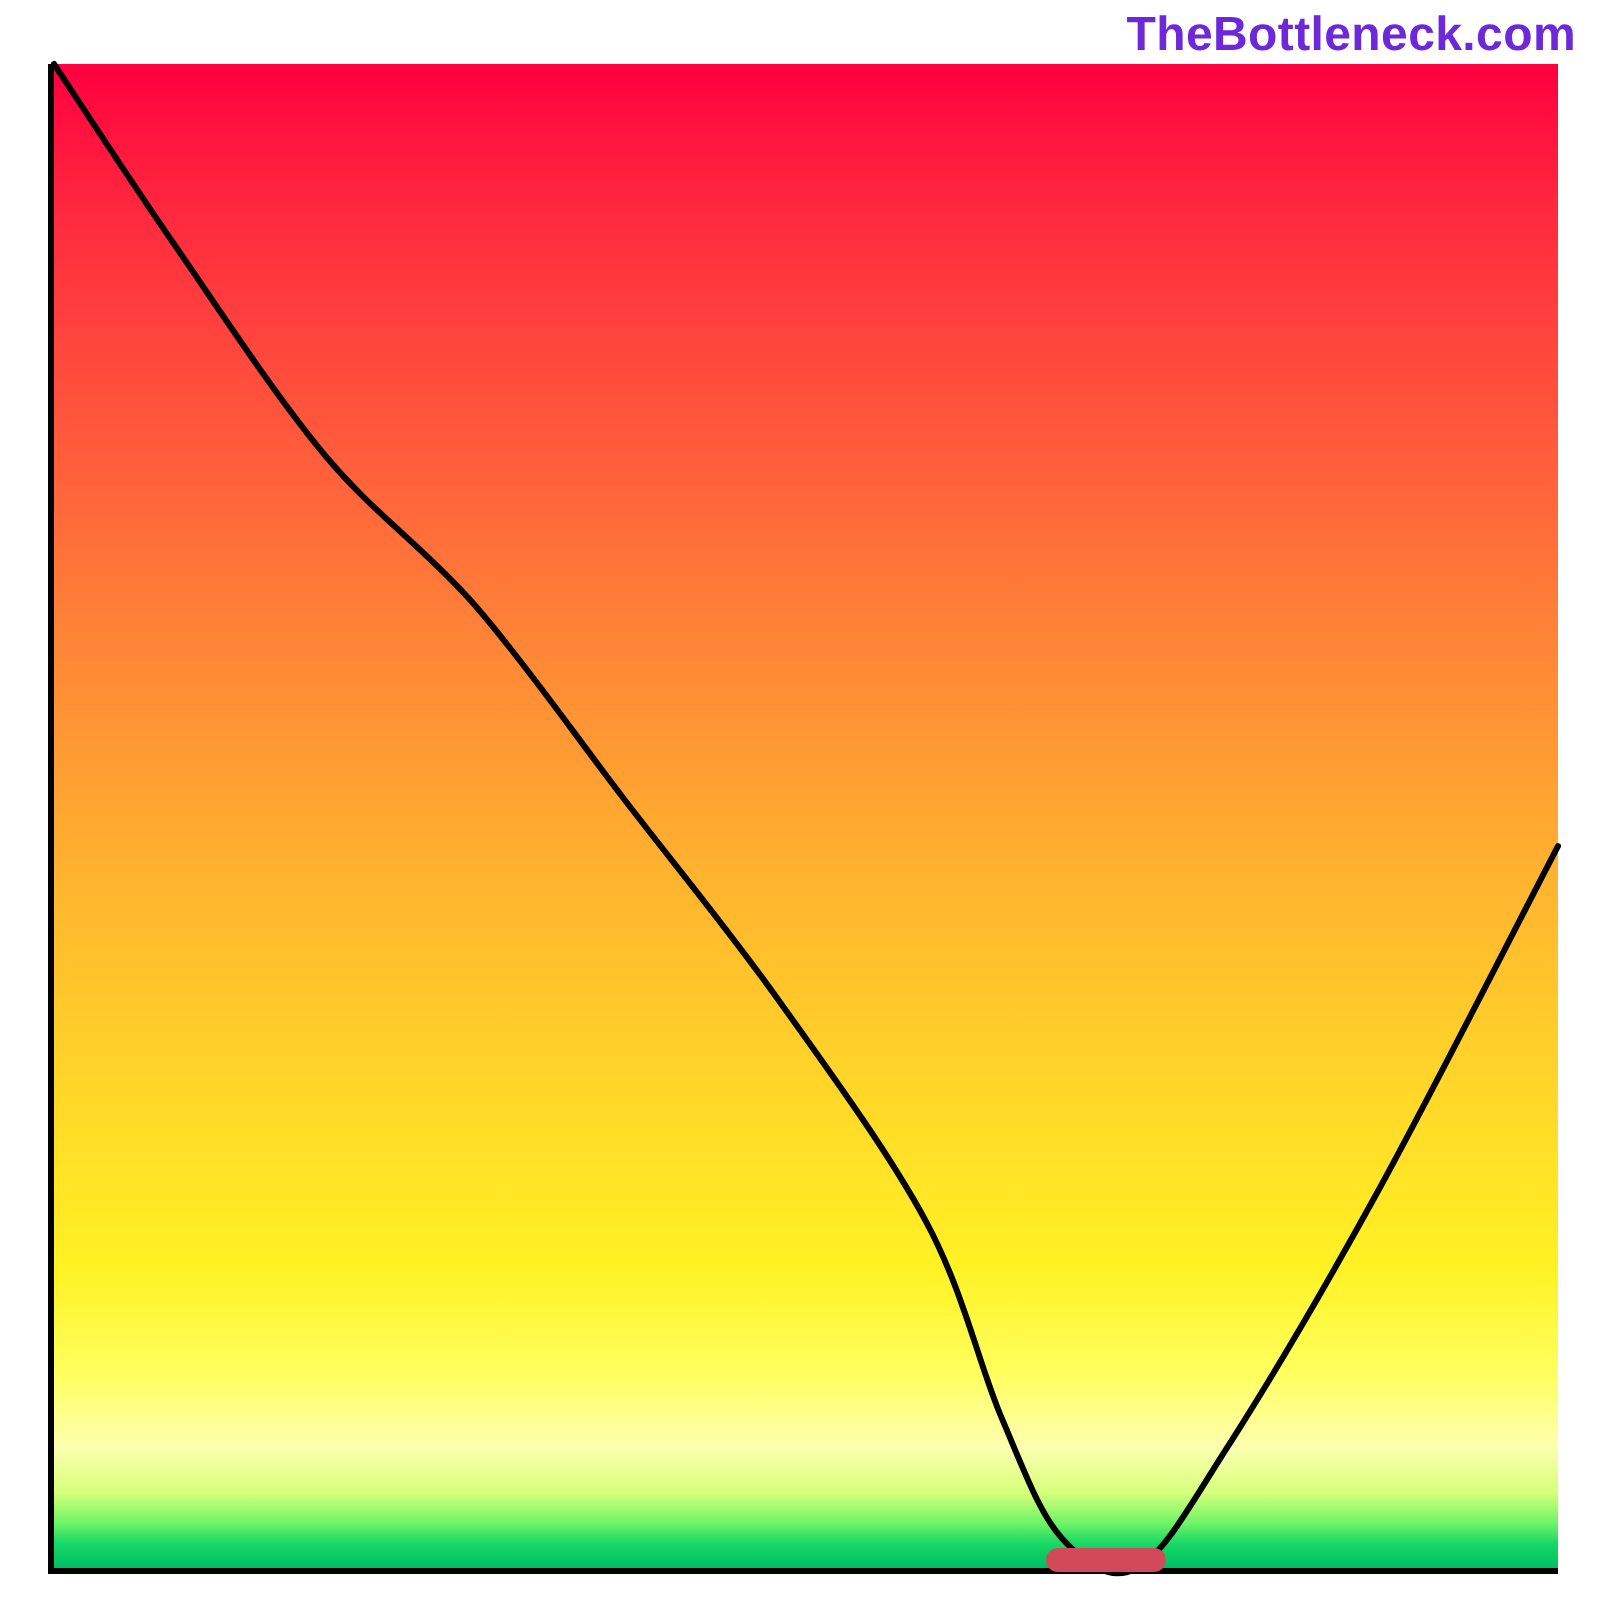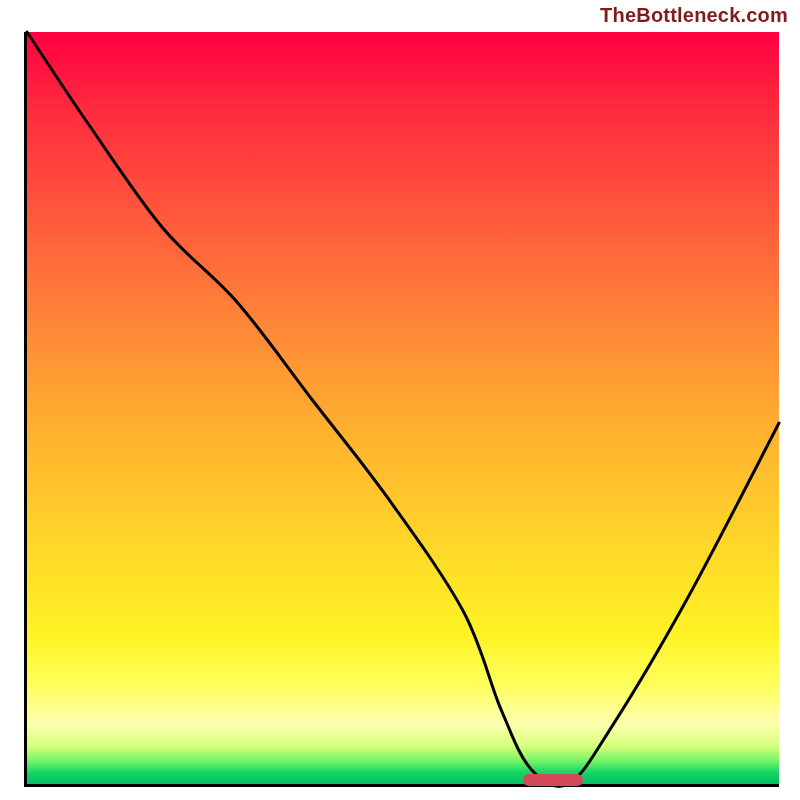--- a/index.html
+++ b/index.html
@@ -12,23 +12,23 @@
   }
   .container {
     position: relative;
     width: 800px;
     height: 800px;
   }
   .watermark {
     position: absolute;
     top: 4px;
     right: 12px;
-    font-size: 20px;
+    font-size: 24px;
     font-weight: bold;
-    color: #7f1d1d;
+    color: #6d28d9;
     letter-spacing: 0.2px;
   }
   .plot-area {
     position: absolute;
     left: 24px;
     top: 32px;
     width: 752px;
     height: 752px;
     
     background: linear-gradient(

